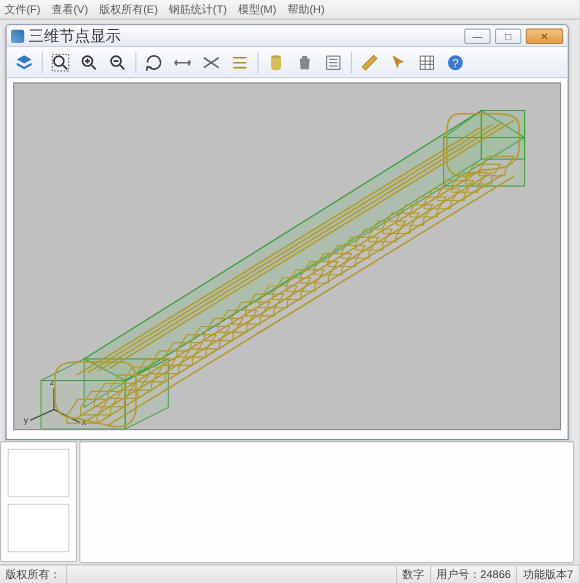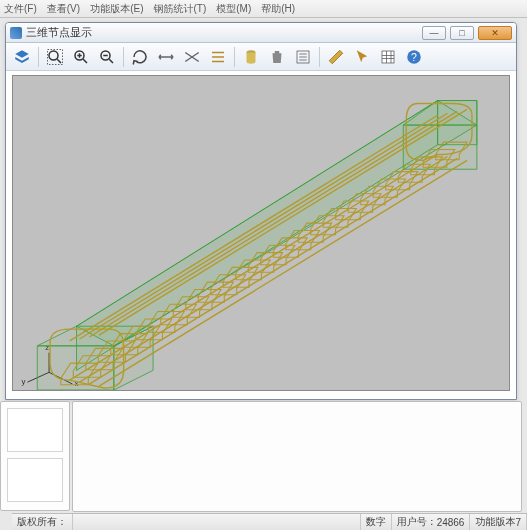--- a/index.html
+++ b/index.html
@@ -43,21 +43,21 @@
     display: flex;
     align-items: center;
     padding: 0 4px;
     gap: 4px;
   }
   .titlebar .appicon {
     width: 12px; height: 12px;
     background: linear-gradient(45deg,#6aa3e0,#2d6fb3);
     border-radius: 2px;
   }
-  .titlebar .title { color: #333; font-size: 11px; flex: 0 0 auto; text-align: right; }
+  .titlebar .title { color: #333; font-size: 14px; flex: 0 0 auto; text-align: right; }
   .titlebar .spacer { flex: 1; }
   .winbtn {
     width: 24px; height: 14px;
     border: 1px solid #9aa6b8;
     border-radius: 2px;
     display: flex; align-items: center; justify-content: center;
     background: linear-gradient(#fefefe,#e5eaf1);
     font-size: 9px;
     color: #444;
   }
@@ -107,21 +107,21 @@
   }
   .logpanel {
     position: absolute;
     left: 72px; top: 401px; right: 5px; bottom: 18px;
     background: #fdfdfd;
     border: 1px solid #bcbcbc;
     border-radius: 2px;
   }
   .statusbar {
     position: absolute;
-    bottom: 0; left: 12px; right: 0;
+    bottom: 0; left: 0; right: 0;
     height: 17px;
     background: linear-gradient(#f4f4f4,#e4e4e4);
     border-top: 1px solid #bcbcbc;
     display: flex;
     align-items: center;
     font-size: 10px;
     color: #444;
   }
   .statusbar .cell {
     border-right: 1px solid #c8c8c8;
@@ -132,21 +132,21 @@
     white-space: nowrap;
   }
   .statusbar .flex { flex: 1; }
 </style>
 </head>
 <body>
 
 <div class="menubar">
   <span>文件(F)</span>
   <span>查看(V)</span>
-  <span>功能版本(E)</span>
+  <span>版权所有(E)</span>
   <span>钢筋统计(T)</span>
   <span>模型(M)</span>
   <span>帮助(H)</span>
 </div>
 
 <div class="child-window">
   <div class="titlebar">
     <div class="appicon"></div>
     <div class="title">三维节点显示</div>
     <div class="spacer"></div>

